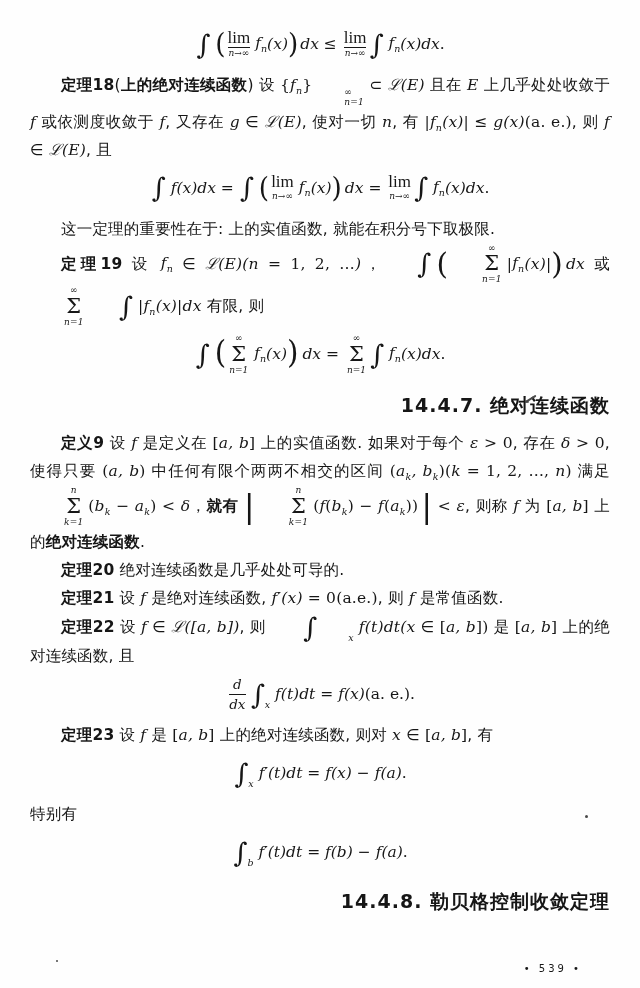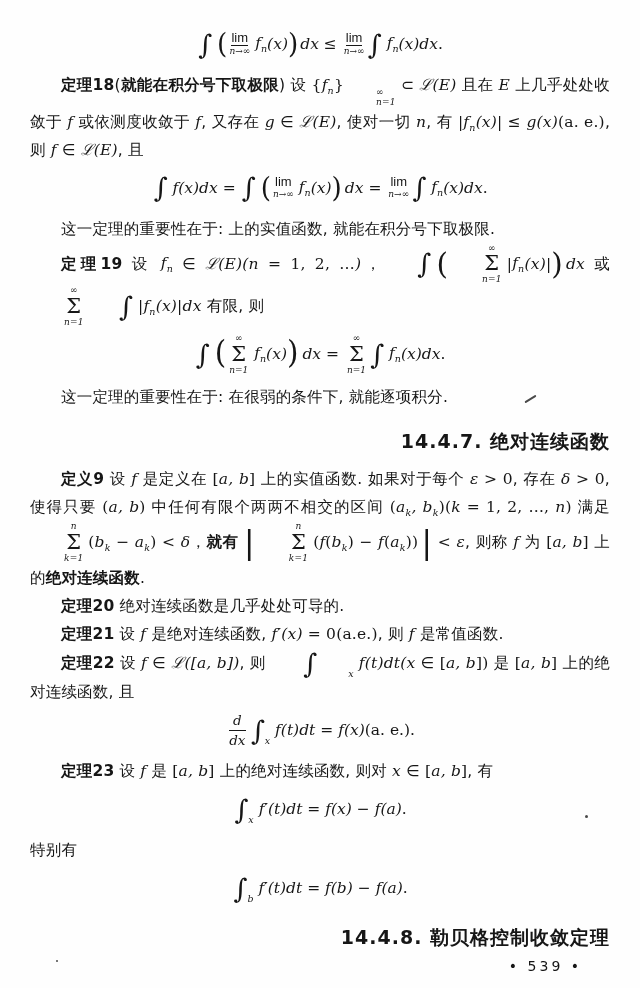--- a/index.html
+++ b/index.html
@@ -31,38 +31,38 @@
   .ints{font-size:27px;line-height:1;font-family:"DejaVu Serif",serif;}
   .intlim{display:inline-flex;flex-direction:column;justify-content:space-between;
           height:30px;font-size:9.5px;font-style:italic;font-family:"DejaVu Serif",serif;
           line-height:1;margin:0 3px 0 0;}
   .sumw{display:inline-flex;flex-direction:column;align-items:center;line-height:1;
         vertical-align:middle;margin:0 3px;}
   .sig{font-size:21px;font-family:"DejaVu Serif",serif;line-height:1;}
   .sl{font-size:9px;font-style:italic;font-family:"DejaVu Serif",serif;line-height:1.2;}
   .limw{display:inline-flex;flex-direction:column;align-items:center;line-height:1;
         vertical-align:middle;margin:0 2px;}
-  .limt{font-size:13px;font-family:Liberation Sans, sans-serif;padding-bottom:1px;}
+  .limt{font-size:17px;font-family:Liberation Serif, serif;padding-bottom:1px;}
   .limt.ul{border-bottom:1px solid #161616;}
   .fracw{display:inline-flex;flex-direction:column;align-items:center;vertical-align:middle;
          margin:0 4px;font-family:"DejaVu Serif",serif;font-style:italic;font-size:13.5px;line-height:1.25;}
   .fr-t{border-bottom:1px solid #161616;padding:0 4px 1px;}
   .fr-b{padding-top:1px;}
   .bigd{font-family:"DejaVu Serif",serif;font-size:165%;font-weight:400;line-height:1;
         vertical-align:middle;transform:scaleY(1.05);}
   .spx{display:inline-block;}
   
   .formula{display:flex;justify-content:center;align-items:center;
            margin:5px 0 8px;min-height:38px;font-size:15.5px;}
   .formula .m,.formula .cn{white-space:pre;}
   
   .heading{font-family:"DejaVu Sans",sans-serif;font-weight:700;font-size:19px;
            margin:18px 0 10px;padding-left:13px;letter-spacing:1px;text-align:right;}
   
-  .footer{position:absolute;right:58px;bottom:14px;font-size:14px;
+  .footer{position:absolute;right:58px;bottom:14px;font-size:10px;
           font-family:"DejaVu Sans",sans-serif;letter-spacing:3px;}
   
   .artifact{position:absolute;background:#4a4a4a;}
   .a-stroke{width:13px;height:2px;transform:rotate(-32deg);border-radius:1px;}
   .a-dot{width:3px;height:3px;border-radius:50%;}
 </style>
 </head>
 <body>
 
 <div class="page">
@@ -96,21 +96,21 @@
         <span class="intlim">
           <span class=""></span>
           <span class=""></span>
         </span>
       </span>
       <span class="m mi"><span class="">f</span><sub>n</sub></span>
       <span class="m mi"><span class="">(x)dx</span></span>
       <span class="m mr"><span class="">.</span></span>
     </div>
 
-  <p class="para ind just"><span class="cnb">定理18</span><span class="cn">(</span><span class="cnb">就能在积分号下取极限</span><span class="cn">)  设 </span><span class="m mr"><span class="">{</span></span><span class="m mi"><span class="">f</span><sub>n</sub></span><span class="m mr"><span class="">}</span><span class="stk">
+  <p class="para ind just"><span class="cnb">定理18</span><span class="cn">(</span><span class="cnb">上的绝对连续函数</span><span class="cn">)  设 </span><span class="m mr"><span class="">{</span></span><span class="m mi"><span class="">f</span><sub>n</sub></span><span class="m mr"><span class="">}</span><span class="stk">
           <span class="">∞</span>
           <span class="">n=1</span>
         </span></span><span class="cn"> ⊂ </span><span class="m mi"><span class="">ℒ(E)</span></span><span class="cn"> 且在 </span><span class="m mi"><span class="">E</span></span><span class="cn"> 上几乎处处收敛于 </span><span class="m mi"><span class="">f</span></span><span class="cn"> 或依测度收敛于 </span><span class="m mi"><span class="">f</span></span><span class="cn">, 又存在 </span><span class="m mi"><span class="">g</span></span><span class="cn"> ∈ </span><span class="m mi"><span class="">ℒ(E)</span></span><span class="cn">, 使对一切 </span><span class="m mi"><span class="">n</span></span><span class="cn">, 有 </span><span class="m mr"><span class="">|</span></span><span class="m mi"><span class="">f</span><sub>n</sub></span><span class="m mi"><span class="">(x)</span></span><span class="m mr"><span class="">|</span></span><span class="cn"> ≤ </span><span class="m mi"><span class="">g(x)</span></span><span class="m mr"><span class="">(a. e.)</span></span><span class="cn">, 则 </span><span class="m mi"><span class="">f</span></span><span class="cn"> ∈ </span><span class="m mi"><span class="">ℒ(E)</span></span><span class="cn">, 且</span></p>
 
   <div class="formula">
       <span class="intw">
         <span class="ints">∫</span>
         <span class="intlim">
           <span class=""></span>
           <span class=""></span>
@@ -208,21 +208,20 @@
         <span class="intlim">
           <span class=""></span>
           <span class=""></span>
         </span>
       </span>
       <span class="m mi"><span class="">f</span><sub>n</sub></span>
       <span class="m mi"><span class="">(x)dx</span></span>
       <span class="m mr"><span class="">.</span></span>
     </div>
 
-  <p class="para ind">这一定理的重要性在于: 在很弱的条件下, 就能逐项积分.</p>
 
   <h2 class="heading">14.4.7. 绝对连续函数</h2>
 
   <p class="para ind just"><span class="cnb">定义9</span><span class="cn">  设 </span><span class="m mi"><span class="">f</span></span><span class="cn"> 是定义在 </span><span class="m mr"><span class="">[</span></span><span class="m mi"><span class="">a, b</span></span><span class="m mr"><span class="">]</span></span><span class="cn"> 上的实值函数. 如果对于每个 </span><span class="m mi"><span class="">ε</span></span><span class="m mr"><span class=""> &gt; 0</span></span><span class="cn">, 存在 </span><span class="m mi"><span class="">δ</span></span><span class="m mr"><span class=""> &gt; 0</span></span><span class="cn">, 使得只要 </span><span class="m mr"><span class="">(</span></span><span class="m mi"><span class="">a, b</span></span><span class="m mr"><span class="">)</span></span><span class="cn"> 中任何有限个两两不相交的区间 </span><span class="m mr"><span class="">(</span></span><span class="m mi"><span class="">a</span><sub>k</sub></span><span class="m mi"><span class="">, </span></span><span class="m mi"><span class="">b</span><sub>k</sub></span><span class="m mr"><span class="">)(</span></span><span class="m mi"><span class="">k</span></span><span class="m mr"><span class=""> = 1, 2, …, </span></span><span class="m mi"><span class="">n</span></span><span class="m mr"><span class="">)</span></span><span class="cn"> 满足 </span><span class="sumw">
         <span class="sl">n</span>
         <span class="sig">Σ</span>
         <span class="sl">k=1</span>
       </span><span class="spx" style="width: 2px;"></span><span class="m mr"><span class="">(</span></span><span class="m mi"><span class="">b</span><sub>k</sub></span><span class="m mr"><span class=""> − </span></span><span class="m mi"><span class="">a</span><sub>k</sub></span><span class="m mr"><span class="">)</span></span><span class="m mr"><span class=""> &lt; </span></span><span class="m mi"><span class="">δ</span></span><span class="cn">，</span><span class="cnb">就有</span><span class="spx" style="width: 5px;"></span><span class="bigd" style="font-size: 210%;">|</span><span class="sumw">
         <span class="sl">n</span>
         <span class="sig">Σ</span>

